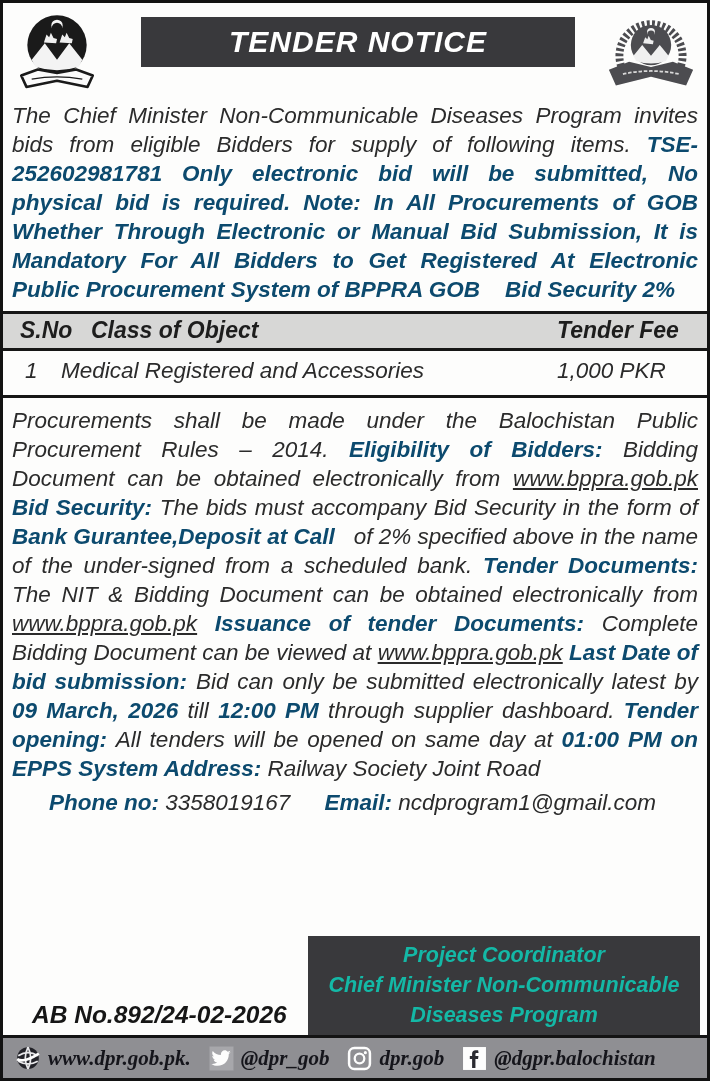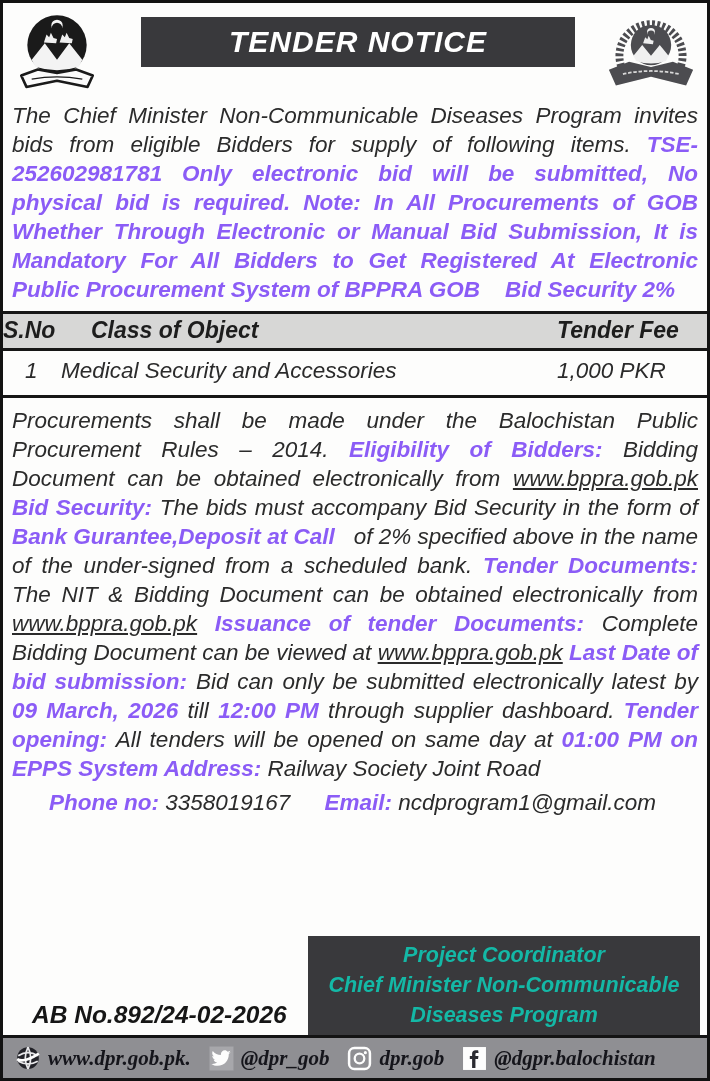--- a/index.html
+++ b/index.html
@@ -19,32 +19,32 @@
     background:#39393c;display:flex;align-items:center;justify-content:center;
   }
   .title-box span{
     color:#fff;font-weight:bold;font-size:30px;letter-spacing:1px;
   }
   
   .para{
     margin:5px 9px 0 9px;font-size:22.5px;line-height:29px;
     text-align:justify;color:#2b2b2b;
   }
-  .para b,.b{font-weight:bold;color:#8b5cf6;}
+  .para b,.b{font-weight:bold;color:#0c4a6e;}
   .u{text-decoration:underline;}
   
   .tbl{margin-top:7px;}
   .t-head{
     border-top:3px solid #161616;border-bottom:3px solid #161616;
     background:#d7d7d6;display:flex;align-items:center;
     font-weight:bold;font-size:23px;color:#1d1d1d;padding:3px 0 4px 0;
   }
   .t-body{display:flex;font-size:22.5px;line-height:30px;padding:5px 0 9px 0;
     border-bottom:3px solid #161616;color:#2b2b2b;}
-  .c-sno{width:88px;box-sizing:border-box;}
+  .c-sno{width:88px;box-sizing:border-box;padding-left:17px;}
   .c-sno-row{width:88px;box-sizing:border-box;padding-left:22px;}
   .c-class{flex:1;}
   .c-class-row{flex:1;margin-left:-30px;}
   .c-fee{width:150px;box-sizing:border-box;}
   
   .contact{margin:7px 9px 0 46px;font-size:22.5px;color:#2b2b2b;}
   .contact .gap{display:inline-block;width:34px;}
   
   .bottom{display:flex;margin:8px 7px 0 9px;flex:1;align-items:flex-end;}
   .ref{flex:1;font-weight:bold;font-size:24.5px;color:#161616;padding-bottom:6px;margin-left:20px;}
@@ -101,21 +101,21 @@
 
   <div class="tbl">
     <div class="t-head">
       <div class="c-sno">S.No</div>
       <div class="c-class">Class of Object</div>
       <div class="c-fee">Tender Fee</div>
     </div>
     <div class="t-body">
       <div class="c-sno-row">1</div>
       <div class="c-class-row">
-        <div>Medical Security and Accessories</div>
+        <div>Medical Registered and Accessories</div>
       </div>
       <div class="c-fee">1,000 PKR</div>
     </div>
   </div>
 
   <div class="para" style="margin-top:8px;"><span>Procurements shall be made under the Balochistan Public Procurement Rules – 2014. </span><span class="b">Eligibility of Bidders: </span><span>Bidding Document can be obtained electronically from </span><span class="u">www.bppra.gob.pk</span><span> </span><span class="b">Bid Security: </span><span>The bids must accompany Bid Security in the form of </span><span class="b">Bank Gurantee,Deposit at Call</span><span>&nbsp;&nbsp; of 2% specified above in the name of the under-signed from a scheduled bank. </span><span class="b">Tender Documents: </span><span>The NIT &amp; Bidding Document can be obtained electronically from </span><span class="u">www.bppra.gob.pk</span><span> </span><span class="b">Issuance of tender Documents: </span><span>Complete Bidding Document can be viewed at </span><span class="u">www.bppra.gob.pk</span><span> </span><span class="b">Last Date of bid submission: </span><span>Bid can only be submitted electronically latest by </span><span class="b">09 March, 2026</span><span> till </span><span class="b">12:00 PM</span><span> through supplier dashboard. </span><span class="b">Tender opening: </span><span>All tenders will be opened on same day at </span><span class="b">01:00 PM on EPPS System Address: </span><span>Railway Society Joint Road</span></div>
 
   <div class="contact">
     <b class="b">Phone no:</b><span> 3358019167</span><span class="gap"></span><b class="b">Email:</b><span> ncdprogram1@gmail.com</span>
   </div>

